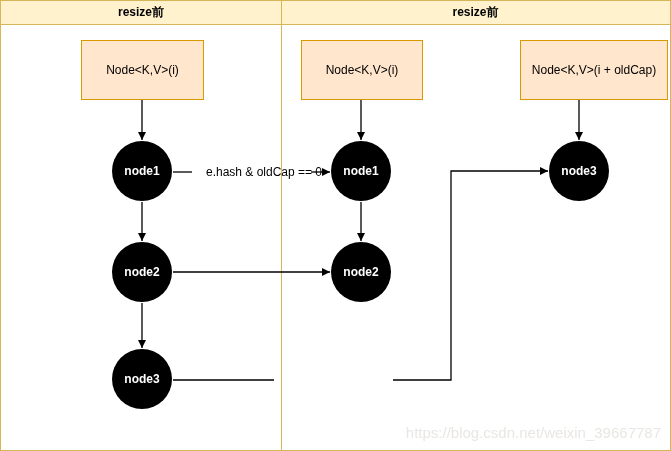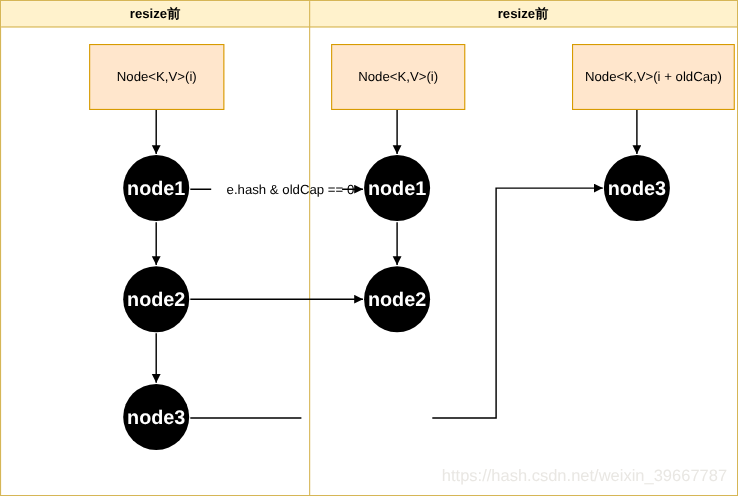--- a/index.html
+++ b/index.html
@@ -72,21 +72,21 @@
 
   .node-circle {
     position: absolute;
     width: 60px; height: 60px;
     border-radius: 50%;
     background: #000000;
     color: #FFFFFF;
     display: flex;
     align-items: center;
     justify-content: center;
-    font-size: 18px;
+    font-size: 12px;
     font-weight: bold;
     z-index: 3;
   }
   .n-l1 { left: 111px; top: 140px; }
   .n-l2 { left: 111px; top: 241px; }
   .n-l3 { left: 111px; top: 348px; }
   .n-r1 { left: 330px; top: 140px; }
   .n-r2 { left: 330px; top: 241px; }
   .n-r3 { left: 548px; top: 140px; }
 
@@ -157,15 +157,15 @@
   <div class="node-circle n-l1">node1</div>
   <div class="node-circle n-l2">node2</div>
   <div class="node-circle n-l3">node3</div>
 
   <div class="node-circle n-r1">node1</div>
   <div class="node-circle n-r2">node2</div>
   <div class="node-circle n-r3">node3</div>
 
   <div class="edge-label lbl-eq">e.hash &amp; oldCap == 0</div>
 
-  <div class="watermark">https://hash.csdn.net/weixin_39667787</div>
+  <div class="watermark">https://blog.csdn.net/weixin_39667787</div>
 
 </div>
 
 </body></html>

